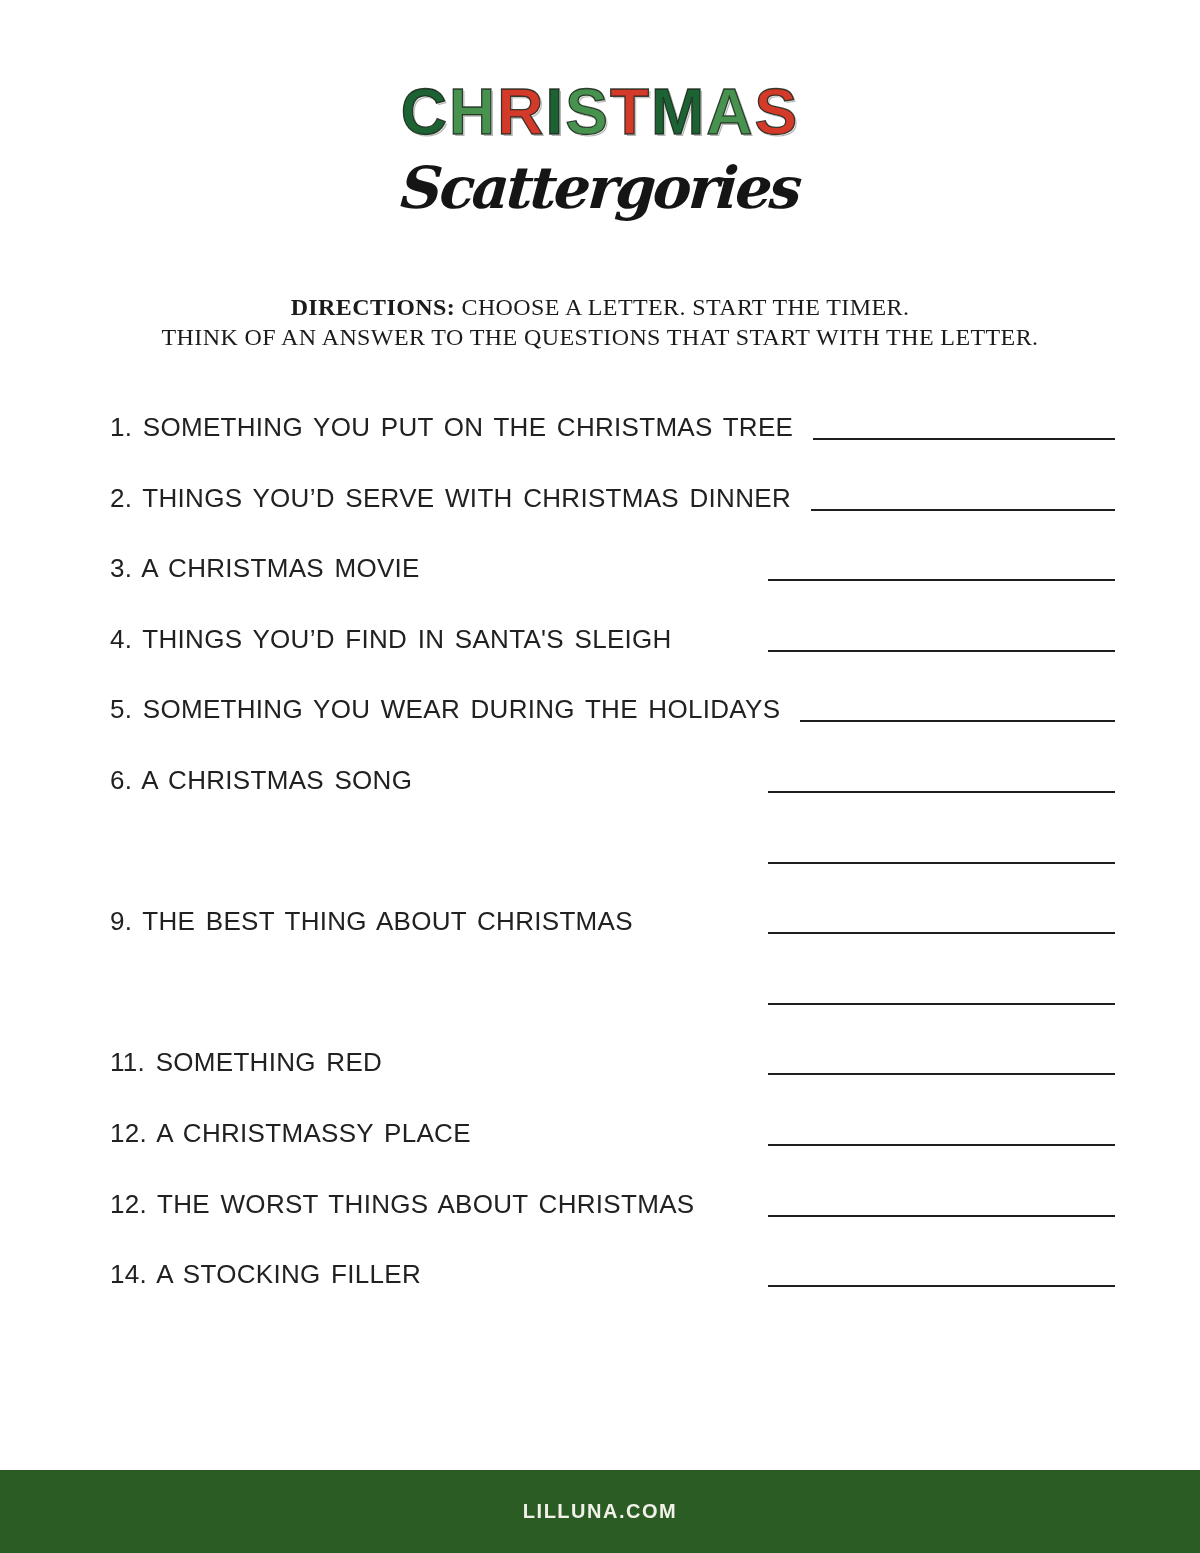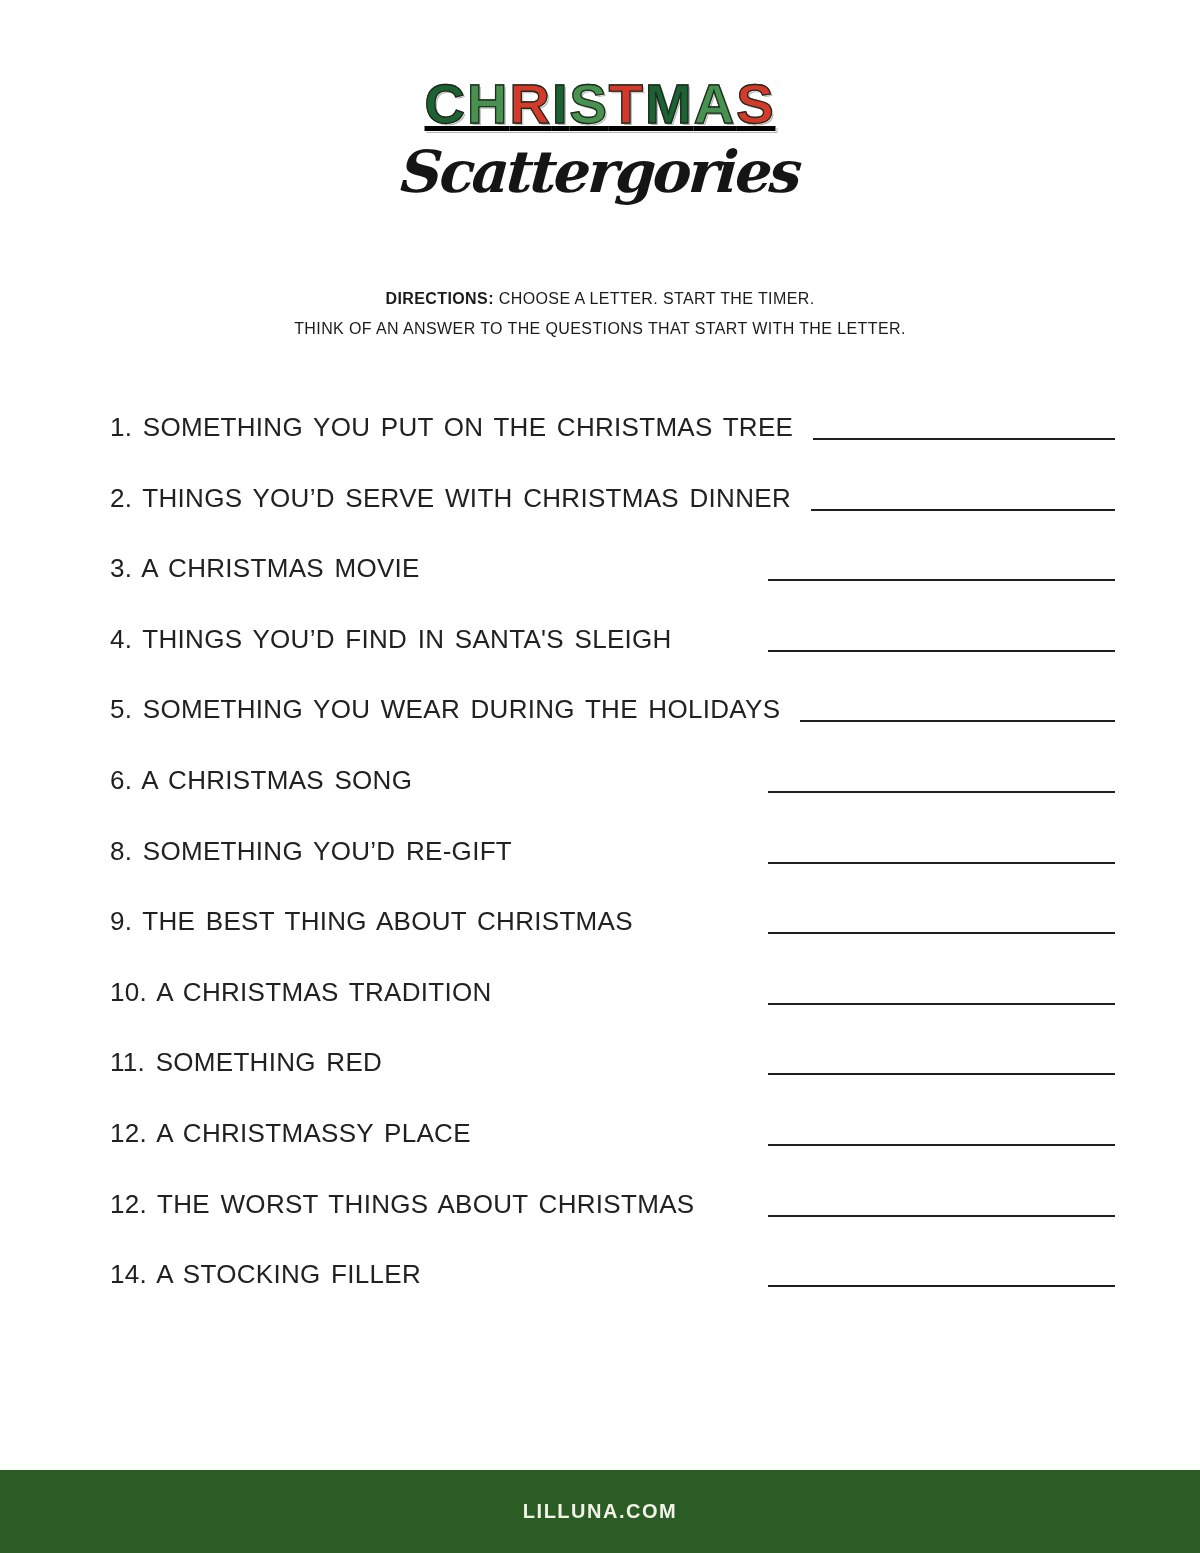--- a/index.html
+++ b/index.html
@@ -18,27 +18,26 @@
 
   
   .masthead {
     position: absolute;
     top: 62px;
     left: 0;
     width: 100%;
     text-align: center;
   }
   .big-title {
-    margin: 4px;
-    font-size: 56px;
+    margin: 12px;
+    font-size: 64px;
     line-height: 76px;
     font-weight: 800;
     letter-spacing: 2px;
     font-family: "Liberation Sans", sans-serif;
-    text-decoration: underline;
   }
   .big-title .letter {
     -webkit-text-stroke: 1.3px rgba(25, 35, 25, 0.85);
     text-shadow: 1px 1px 0 rgba(255,255,255,0.9), 2px 2px 0 rgba(40,50,40,0.35);
   }
   .script-title {
     margin-top: -6px;
     font-family: "DejaVu Serif", serif;
     font-style: italic;
     font-weight: 700;
@@ -49,24 +48,25 @@
     transform: skewX(-4deg);
   }
 
   
   .directions {
     position: absolute;
     top: 268px;
     left: 0;
     width: 100%;
     text-align: center;
-    font-size: 16px;
+    font-size: 24px;
     line-height: 30px;
     letter-spacing: 0.4px;
     color: #1b1b1b;
+    font-family: Liberation Serif, serif;
   }
   .directions b { font-weight: 700; }
 
   
   .questions {
     position: absolute;
     top: 414px;
     left: 110px;
     width: 1005px; 
   }
@@ -154,31 +154,29 @@
     <span class="answer-line"></span>
   </div>
 
   <div class="row">
     <span class="q-text">6. A CHRISTMAS SONG</span>
     <span class="answer-line"></span>
   </div>
 
 
   <div class="row">
-    <span class="q-text">8. SOMETHING YOU’D RE-GIFT</span>
     <span class="answer-line"></span>
   </div>
 
   <div class="row">
     <span class="q-text">9. THE BEST THING ABOUT CHRISTMAS</span>
     <span class="answer-line"></span>
   </div>
 
   <div class="row">
-    <span class="q-text">10. A CHRISTMAS TRADITION</span>
     <span class="answer-line"></span>
   </div>
 
   <div class="row">
     <span class="q-text">11. SOMETHING RED</span>
     <span class="answer-line"></span>
   </div>
 
   <div class="row">
     <span class="q-text">12. A CHRISTMASSY PLACE</span>

